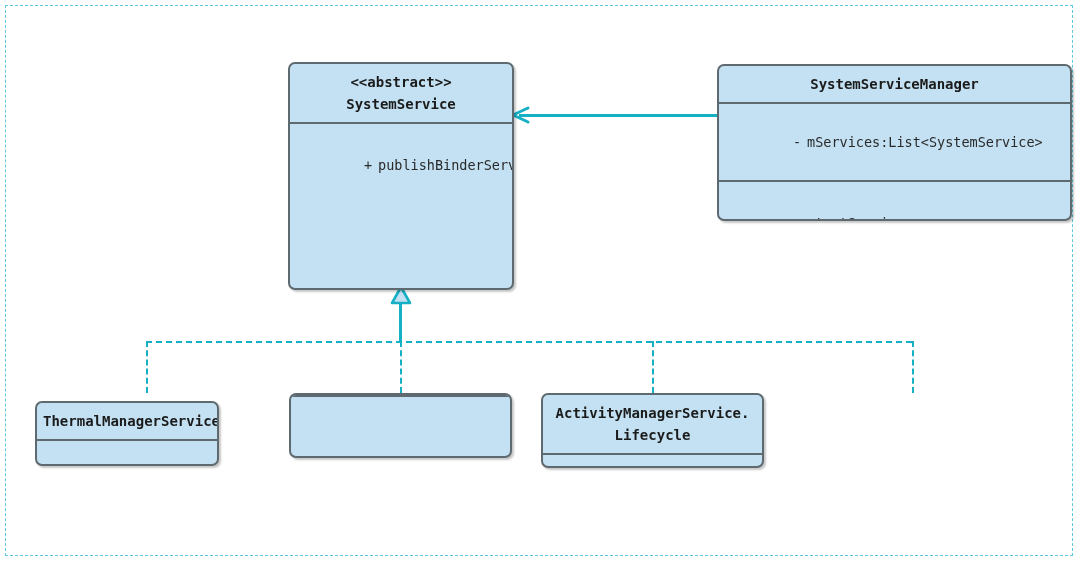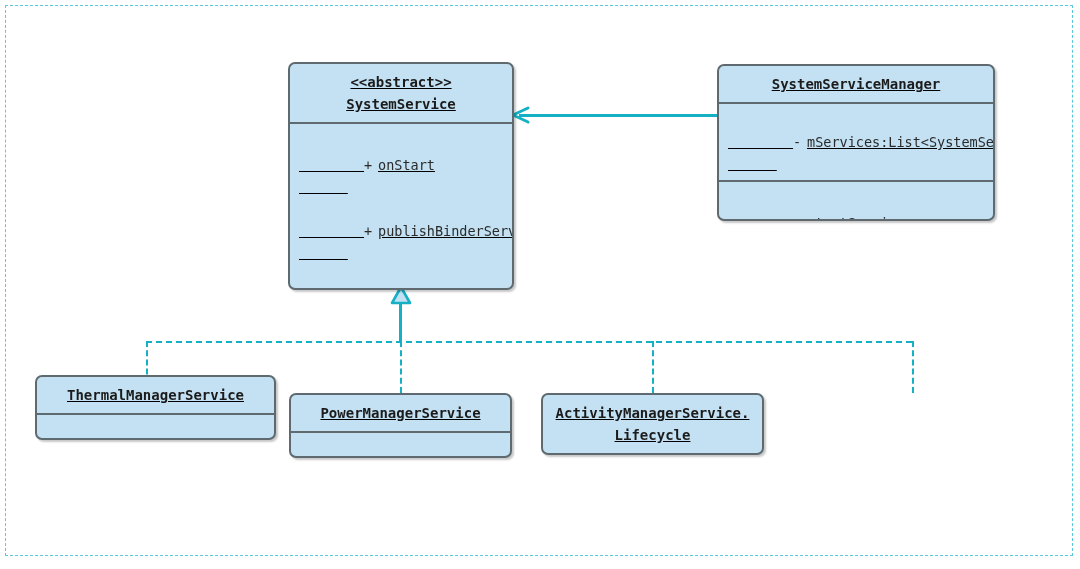--- a/index.html
+++ b/index.html
@@ -30,21 +30,20 @@
   }
   
   .uml-class {
     position: absolute;
     box-sizing: border-box;
     background: #c3e1f2;
     border: 2px solid #5e6a70;
     border-radius: 7px;
     box-shadow: 2px 2px 2px rgba(0,0,0,0.22);
     overflow: hidden;
-    text-decoration: underline;
   }
   .uml-title {
     text-align: center;
     font-weight: bold;
     font-size: 14px;
     color: #1b1b1b;
     line-height: 22px;
     letter-spacing: 0px;
     padding: 7px 6px 7px 6px;
     white-space: pre-line;
@@ -116,54 +115,50 @@
   <div class="seg seg-v-solid" style="left:399px; top:300px; height:42px;"></div>
   <svg class="gen-triangle" style="left:389px; top:285px;" width="24" height="20" viewBox="0 0 24 20">
     <polygon points="12,2 21,18 3,18" fill="#c3e1f2" stroke="#16b0c4" stroke-width="2.6" stroke-linejoin="round"></polygon>
   </svg>
 
   <div class="uml-class" style="left:288px; top:62px; width:226px; height:228px;">
     <div class="uml-title">&lt;&lt;abstract&gt;&gt;
 SystemService</div>
     <div class="uml-divider uml-compartment">
       <div class="uml-member">
-        <span class="vis">+</span><span>onStart</span>
-      </div>
-      <div class="uml-member">
         <span class="vis">+</span><span>publishBinderService</span>
       </div>
 
     </div>
   </div>
 
-  <div class="uml-class" style="left:717px; top:64px; width:278px; height:157px;">
+  <div class="uml-class" style="left:717px; top:64px; width:355px; height:157px;">
     <div class="uml-title">SystemServiceManager</div>
     <div class="uml-divider uml-compartment" style="padding:5px 0 5px 0;">
       <div class="uml-member">
         <span class="vis">-</span><span>mServices:List&lt;SystemService&gt;</span>
       </div>
     </div>
     <div class="uml-divider uml-compartment">
       <div class="uml-member">
         <span class="vis">+</span><span>startService</span>
       </div>
 
     </div>
   </div>
 
-  <div class="uml-class" style="left:35px; top:375px; width:241px; height:65px;">
+  <div class="uml-class" style="left:35px; top:401px; width:184px; height:65px;">
     <div class="uml-title">ThermalManagerService</div>
     <div class="uml-divider uml-compartment empty"></div>
   </div>
 
   <div class="uml-class" style="left:289px; top:393px; width:223px; height:65px;">
-    <div class="uml-title">PowerManagerService</div>
     <div class="uml-divider uml-compartment empty"></div>
   </div>
 
-  <div class="uml-class" style="left:541px; top:393px; width:223px; height:62px;">
+  <div class="uml-class" style="left:541px; top:393px; width:223px; height:75px;">
     <div class="uml-title">ActivityManagerService.
 Lifecycle</div>
     <div class="uml-divider uml-compartment empty"></div>
   </div>
 
 
 </div>
 
 </body></html>

